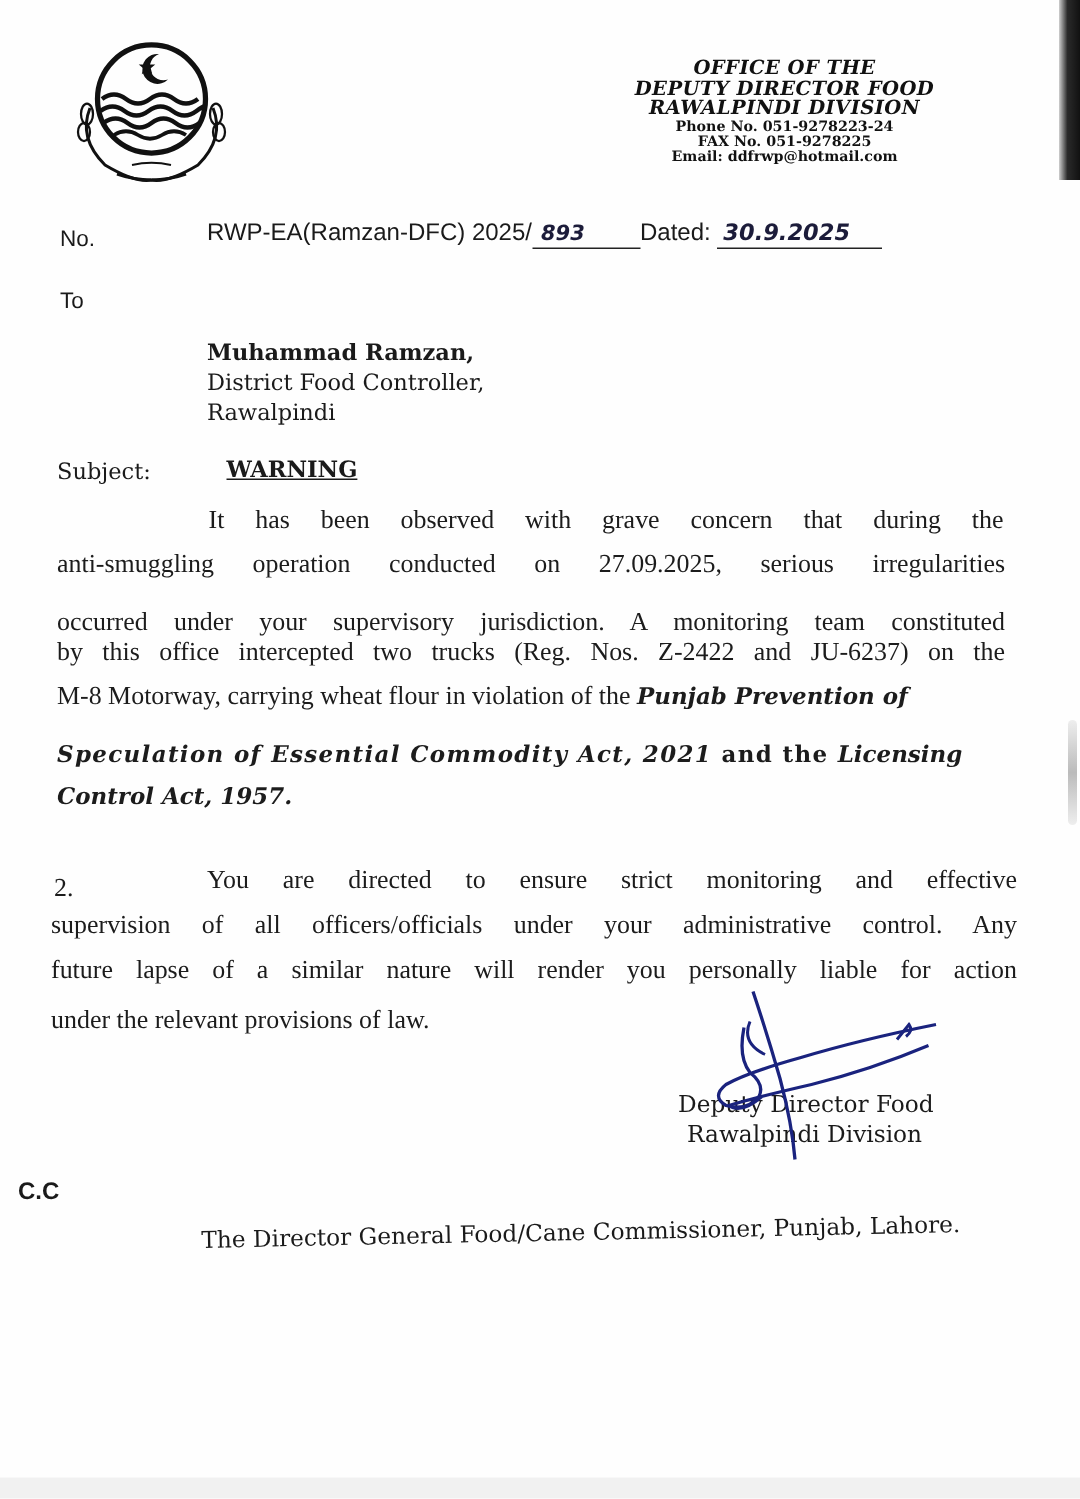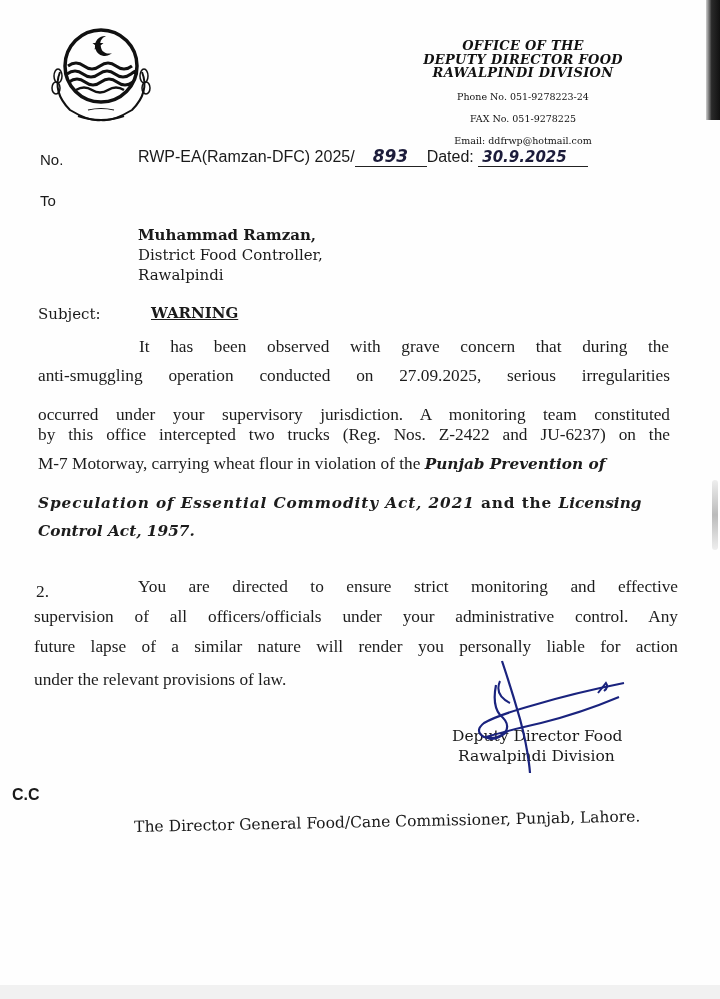--- a/index.html
+++ b/index.html
@@ -12,21 +12,21 @@
   .page { position: absolute; left: 0; top: 0; width: 720px; height: 985px; background: #fefefe; }
   .bottom-strip { position: absolute; left: 0; top: 985px; width: 720px; height: 14px; background: #f1f1f1; }
   .edge-dark { position: absolute; left: 706px; top: 0; width: 14px; height: 120px;
     background: linear-gradient(to right, #cfcfcf, #2a2a2a 40%, #111 100%); }
   .edge-shadow { position: absolute; left: 712px; top: 480px; width: 6px; height: 70px; background: linear-gradient(#eee,#bbb,#eee); border-radius: 3px; }
 
   .emblem { position: absolute; left: 38px; top: 22px; width: 126px; height: 104px; }
 
   .letterhead { position: absolute; left: 418px; top: 39px; width: 210px; text-align: center; line-height: 1.05; }
   .lh-title { font-family: "DejaVu Serif", serif; font-style: italic; font-weight: bold; font-size: 13px; letter-spacing: 0.3px; color: #111; }
-  .lh-small { font-family: "DejaVu Serif", serif; font-weight: normal; font-size: 9.5px; color: #111; margin-top: 12px; }
+  .lh-small { font-family: "DejaVu Serif", serif; font-weight: bold; font-size: 9.5px; color: #111; }
 
   .abs { position: absolute; white-space: nowrap; }
   .sans { font-family: "Liberation Sans", sans-serif; }
   .dv-serif { font-family: "DejaVu Serif", serif; }
   .hand { font-family: "DejaVu Sans", sans-serif; font-weight: bold; color: #1c1c3a; font-style: italic; }
   .underline-blank { display: inline-block; border-bottom: 1.5px solid #222; }
 
   .para { position: absolute; font-family: "Liberation Serif", serif; font-size: 17.3px; color: #1c1c1c; }
   .para .line { position: absolute; left: 0; white-space: nowrap; }
   .justify { text-align: justify; text-align-last: justify; display: block; }
@@ -66,21 +66,21 @@
     <div class="lh-title">OFFICE OF THE</div>
     <div class="lh-title">DEPUTY DIRECTOR FOOD</div>
     <div class="lh-title">RAWALPINDI DIVISION</div>
     <div class="lh-small">Phone No. 051-9278223-24</div>
     <div class="lh-small">FAX No. 051-9278225</div>
     <div class="lh-small">Email: ddfrwp@hotmail.com</div>
   </div>
 
   <div class="abs sans" style="left:40px; top:151px; font-size:15px;">No.</div>
   <div class="abs sans" style="left:138px; top:146px; font-size:16px;">
-    <span>RWP-EA(Ramzan-DFC) 2025/</span><span class="underline-blank" style="width:72px;"><span class="hand" style="font-size:17px; margin-left:18px;">893</span></span><span>Dated:</span>
+    <span>RWP-EA(Ramzan-DFC) 2025/</span><span class="underline-blank" style="width:72px;"><span class="hand" style="font-size:14px; margin-left:6px;">893</span></span><span>Dated:</span>
     <span class="underline-blank" style="width:110px;"><span class="hand" style="font-size:15px; margin-left:4px;">30.9.2025</span></span>
   </div>
 
   <div class="abs sans" style="left:40px; top:192px; font-size:15px;">To</div>
 
   <div class="abs dv-serif" style="left:138px; top:226px; font-size:15px; font-weight:bold;">Muhammad Ramzan,</div>
   <div class="abs dv-serif" style="left:138px; top:246px; font-size:15px;">District Food Controller,</div>
   <div class="abs dv-serif" style="left:138px; top:266px; font-size:15px;">Rawalpindi</div>
 
   <div class="abs dv-serif" style="left:38px; top:305px; font-size:15px; font-weight:normal;">Subject:</div>
@@ -93,21 +93,21 @@
     <div class="line" style="top:29px; width:632px;">
         <span class="justify">anti-smuggling operation conducted on 27.09.2025, serious irregularities</span>
       </div>
     <div class="line" style="top:68px; width:632px;">
         <span class="justify">occurred under your supervisory jurisdiction. A monitoring team constituted</span>
       </div>
     <div class="line" style="top:88px; width:632px;">
         <span class="justify">by this office intercepted two trucks (Reg. Nos. Z-2422 and JU-6237) on the</span>
       </div>
     <div class="line" style="top:117px; width:636px;">
-      <span>M-7 Motorway, carrying wheat flour in violation of the </span><span class="bi">Punjab Prevention of</span>
+      <span>M-8 Motorway, carrying wheat flour in violation of the </span><span class="bi">Punjab Prevention of</span>
     </div>
     <div class="line" style="top:156px;">
       <span class="bi" style="letter-spacing:0.9px;">Speculation of Essential Commodity Act, 2021</span><span class="b" style="white-space:pre; letter-spacing:0.9px;"> and the </span><span class="bi">Licensing</span>
     </div>
     <div class="line" style="top:184px;">
       <span class="bi">Control Act, 1957.</span>
     </div>
   </div>
 
   <div class="para" style="left:34px; top:577px; width:644px;">

